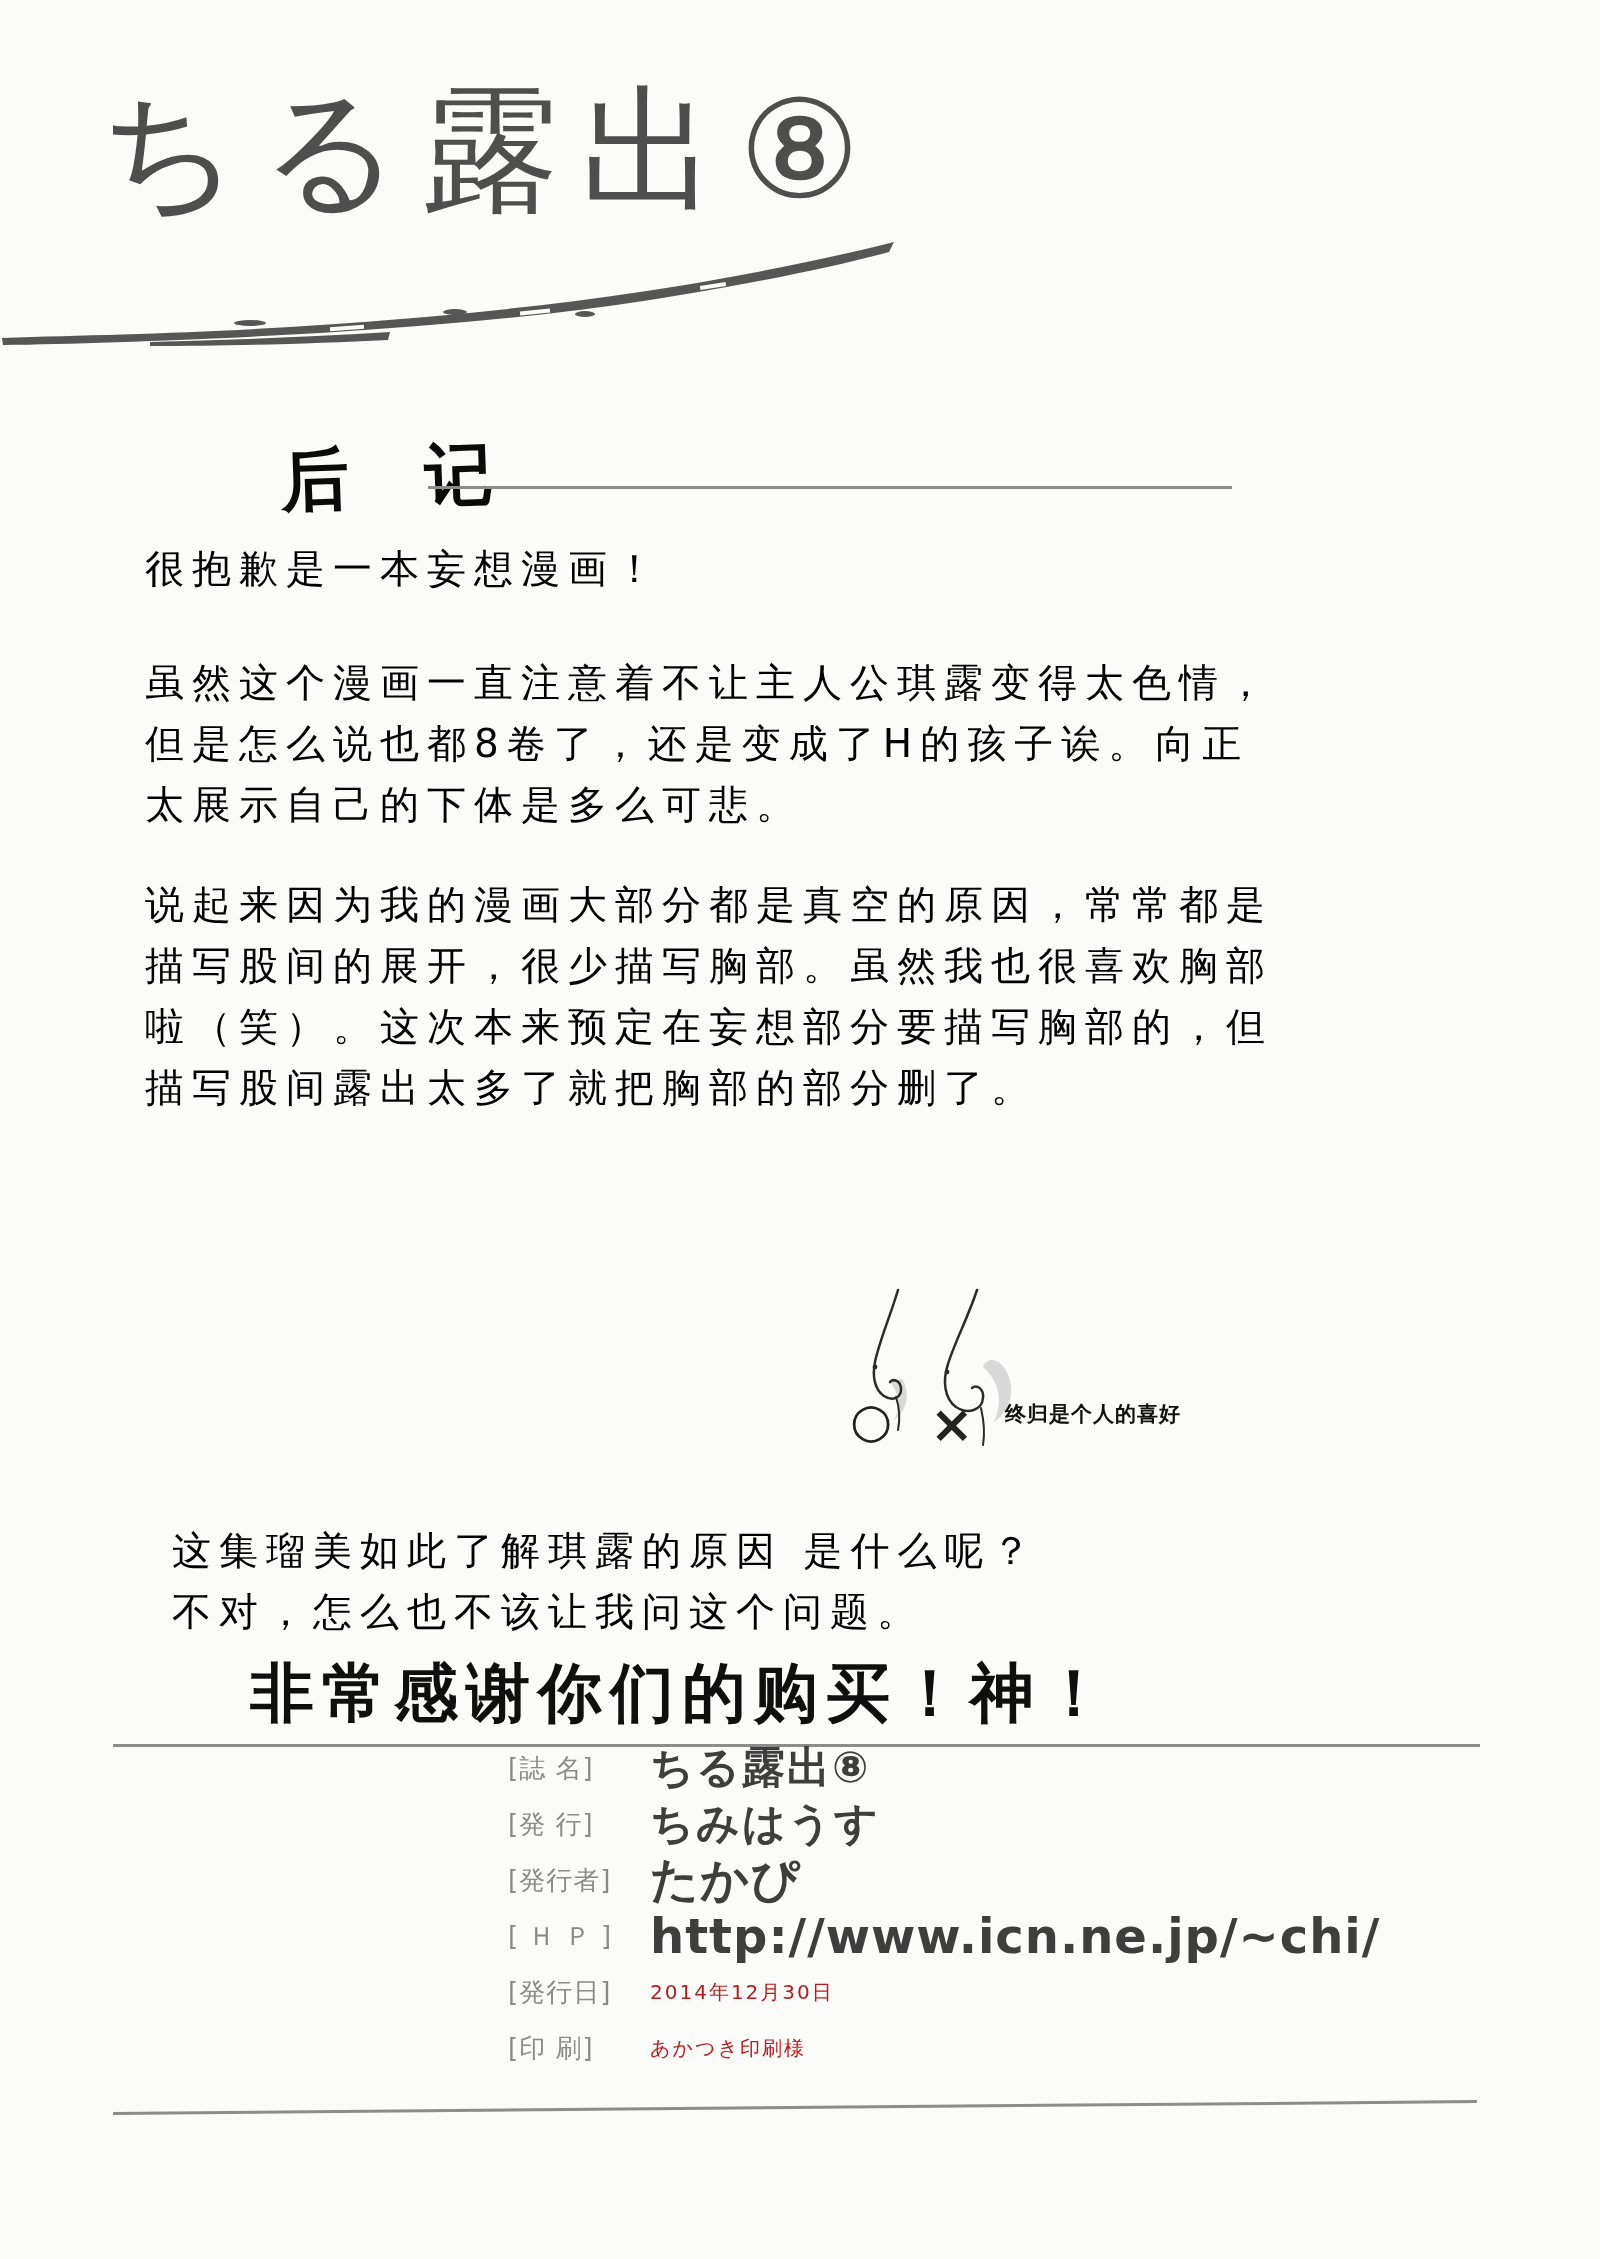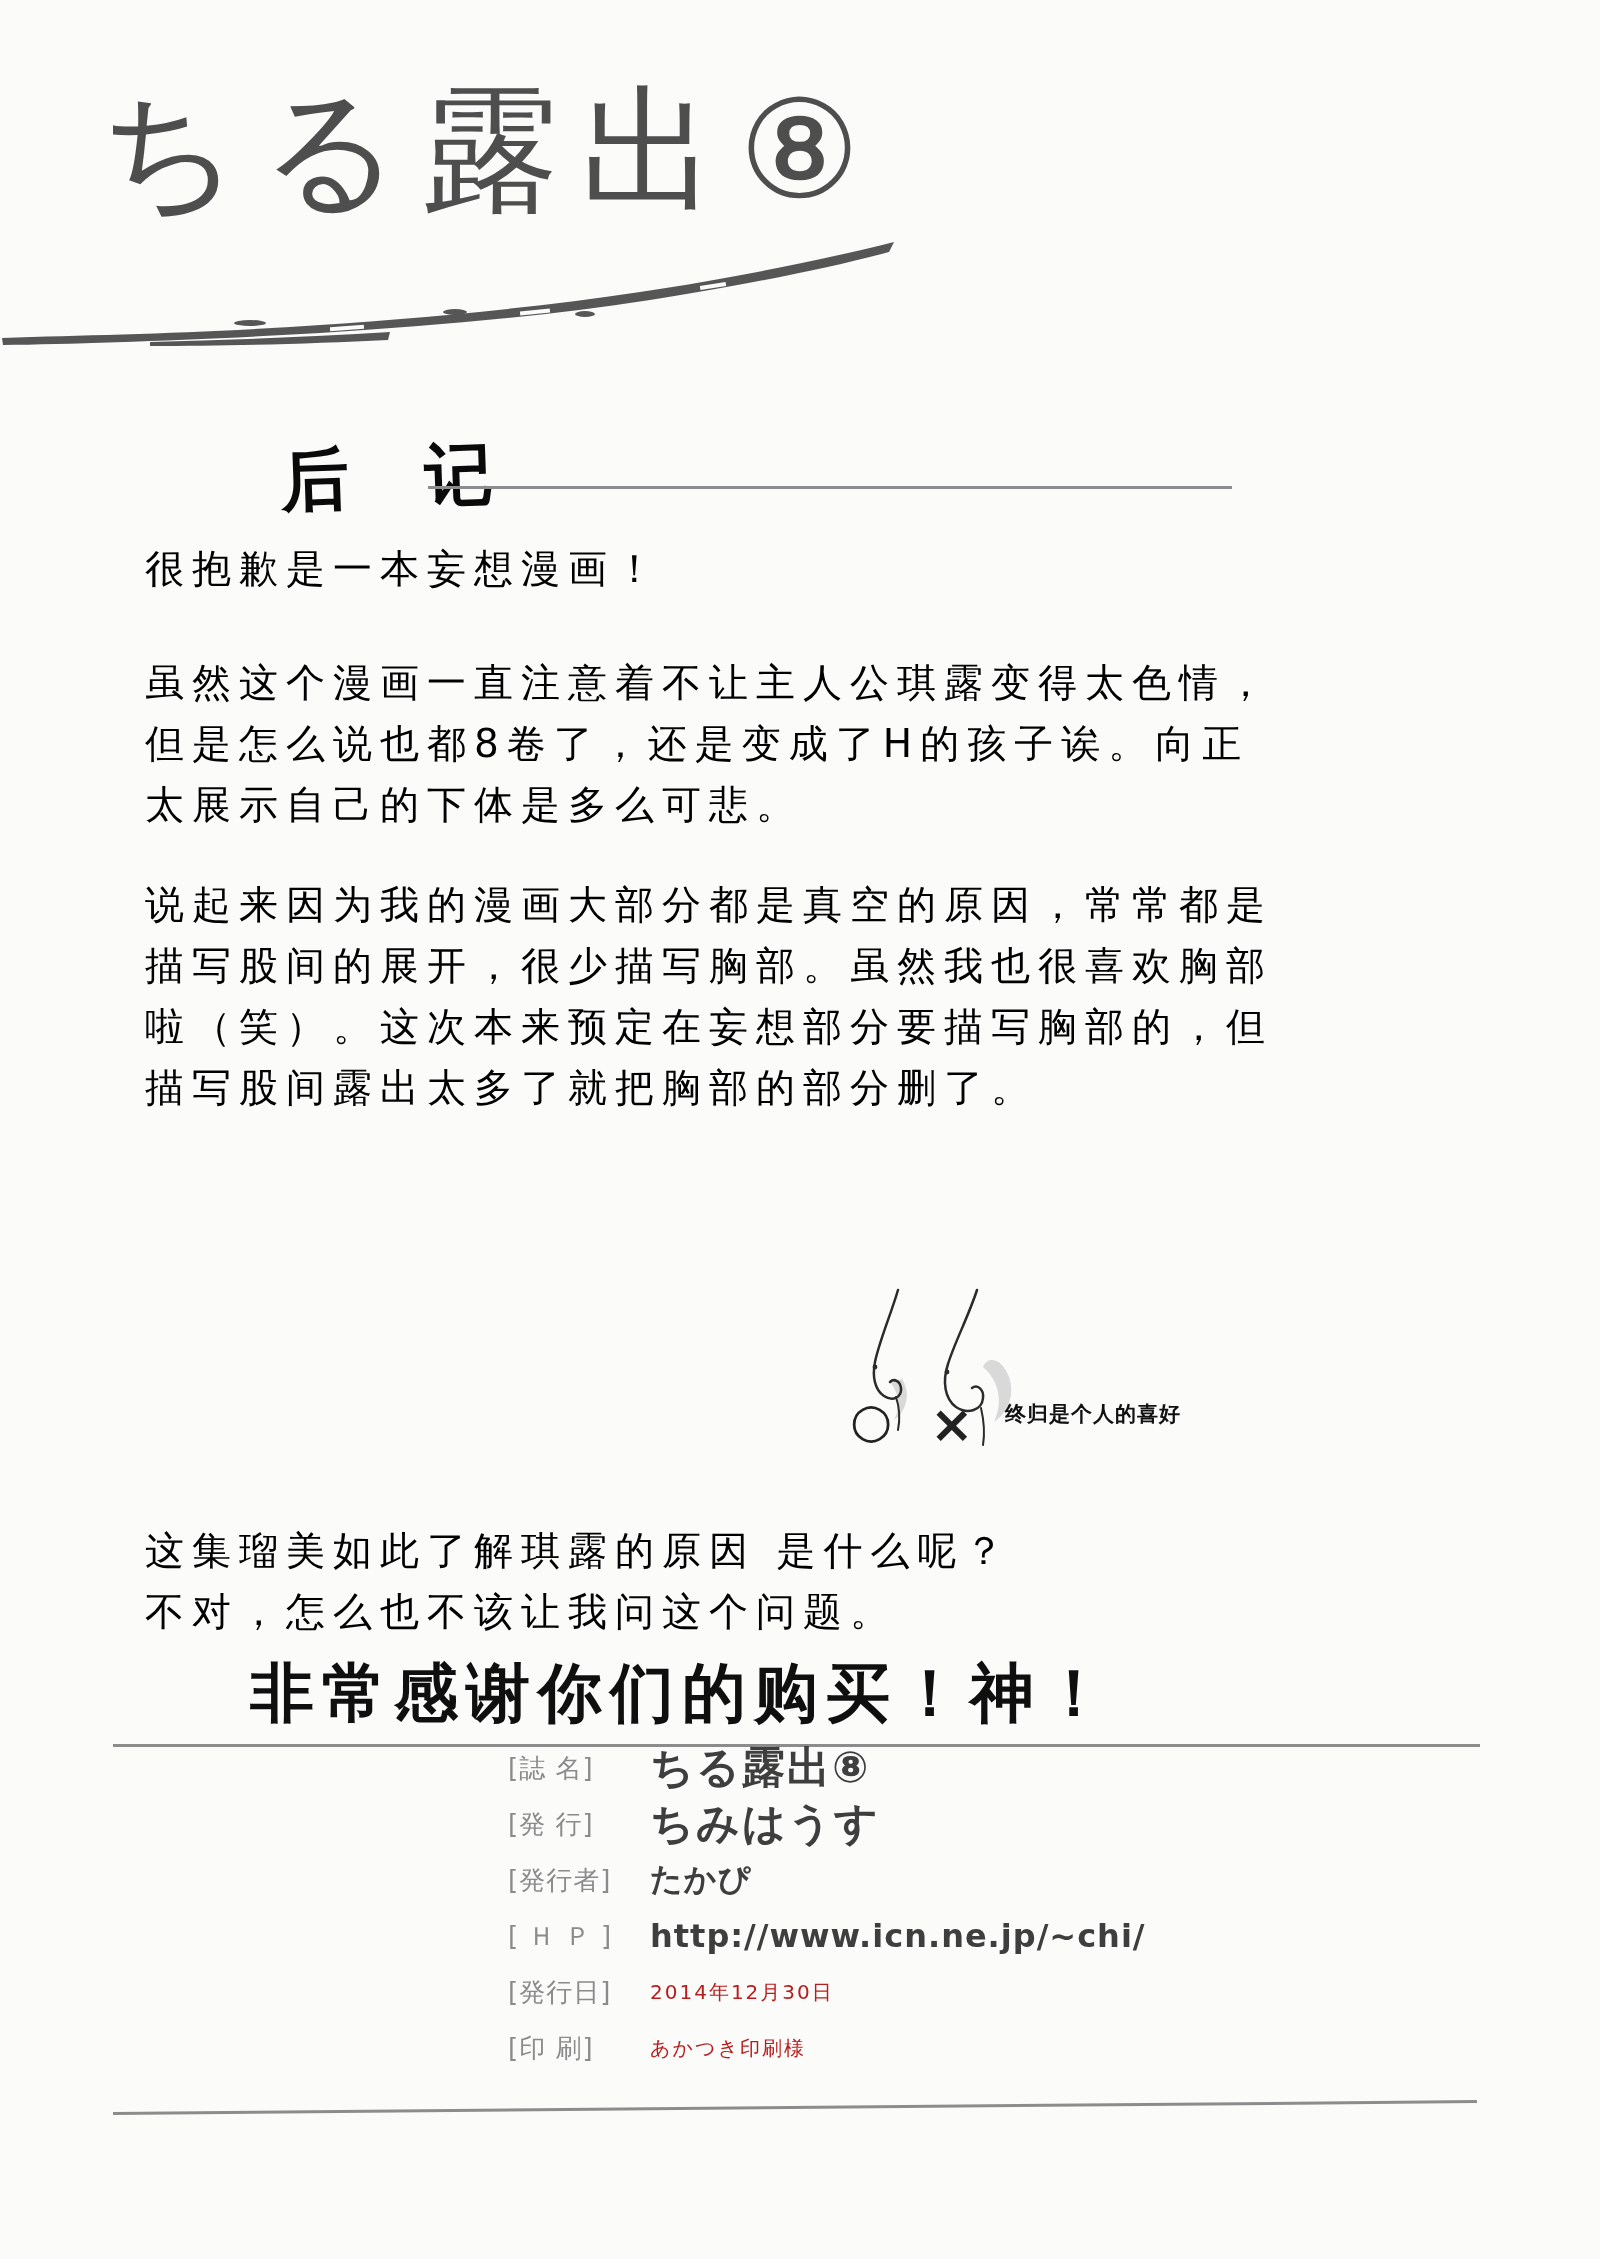--- a/index.html
+++ b/index.html
@@ -31,21 +31,21 @@
   
   .para {
     position:absolute; left:145px;
     font-size:39px; line-height:61px; letter-spacing:8px;
     color:#000000; white-space:pre-line;
   }
   .p1 { top:538px; }
   .p2 { top:652px; }
   .p3 { top:874px; }
   .p4 { top:1162px; }
-  .p5 { top:1520px; }
+  .p5 { top:1520px;margin-left:27px; }
 
   .thanks-line {
     position:absolute; left:250px; top:1650px;
     font-size:64px; font-weight:700; letter-spacing:8px; color:#0f0f0f;
     white-space:nowrap;
   }
 
   
   .sketch-svg { position:absolute; left:830px; top:1272px; }
   .ok-mark {
@@ -72,21 +72,21 @@
     background:#8c8c8c; transform:rotate(-0.5deg); transform-origin:left center;
   }
   .colophon { position:absolute; left:508px; top:1740px; }
   .colophon-row { display:flex; align-items:center; height:56px; }
   .colophon-label {
     width:126px; flex-shrink:0;
     font-size:26px; color:#8b8b8b; letter-spacing:1px; white-space:nowrap;
   }
   .colophon-value { margin-left:16px; white-space:nowrap; }
   .v-bold-lg { font-size:43px; font-weight:700; color:#3e3e3e; letter-spacing:2px; }
-  .v-bold-md { font-size:32px; font-weight:700; color:#3e3e3e; letter-spacing:1px; }
+  .v-bold-md { font-size:48px; font-weight:700; color:#3e3e3e; letter-spacing:1px; }
   .v-plain   { font-size:20px; font-weight:400; color:#b91c1c; letter-spacing:2px; }
 </style>
 </head>
 <body>
 
 <div class="page">
 
   <div class="page-title">ちる露出⑧</div>
 
   <div class="brush-wrap">

